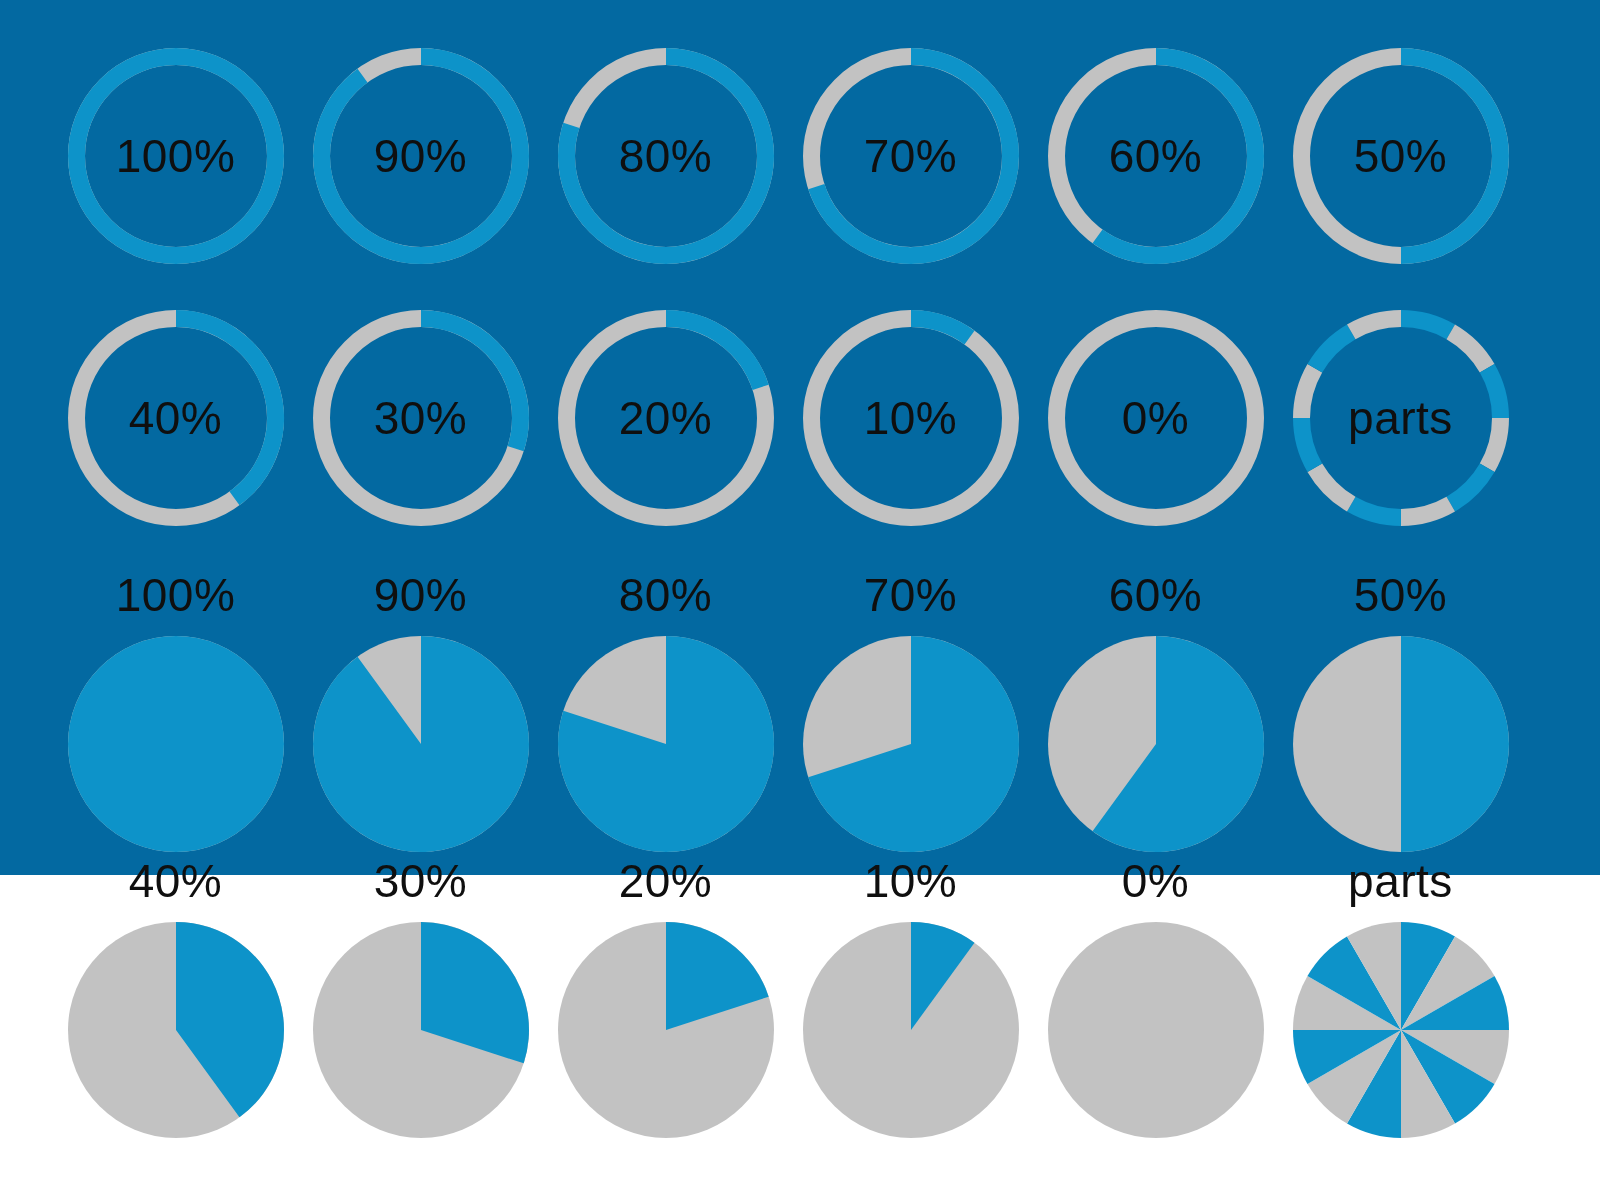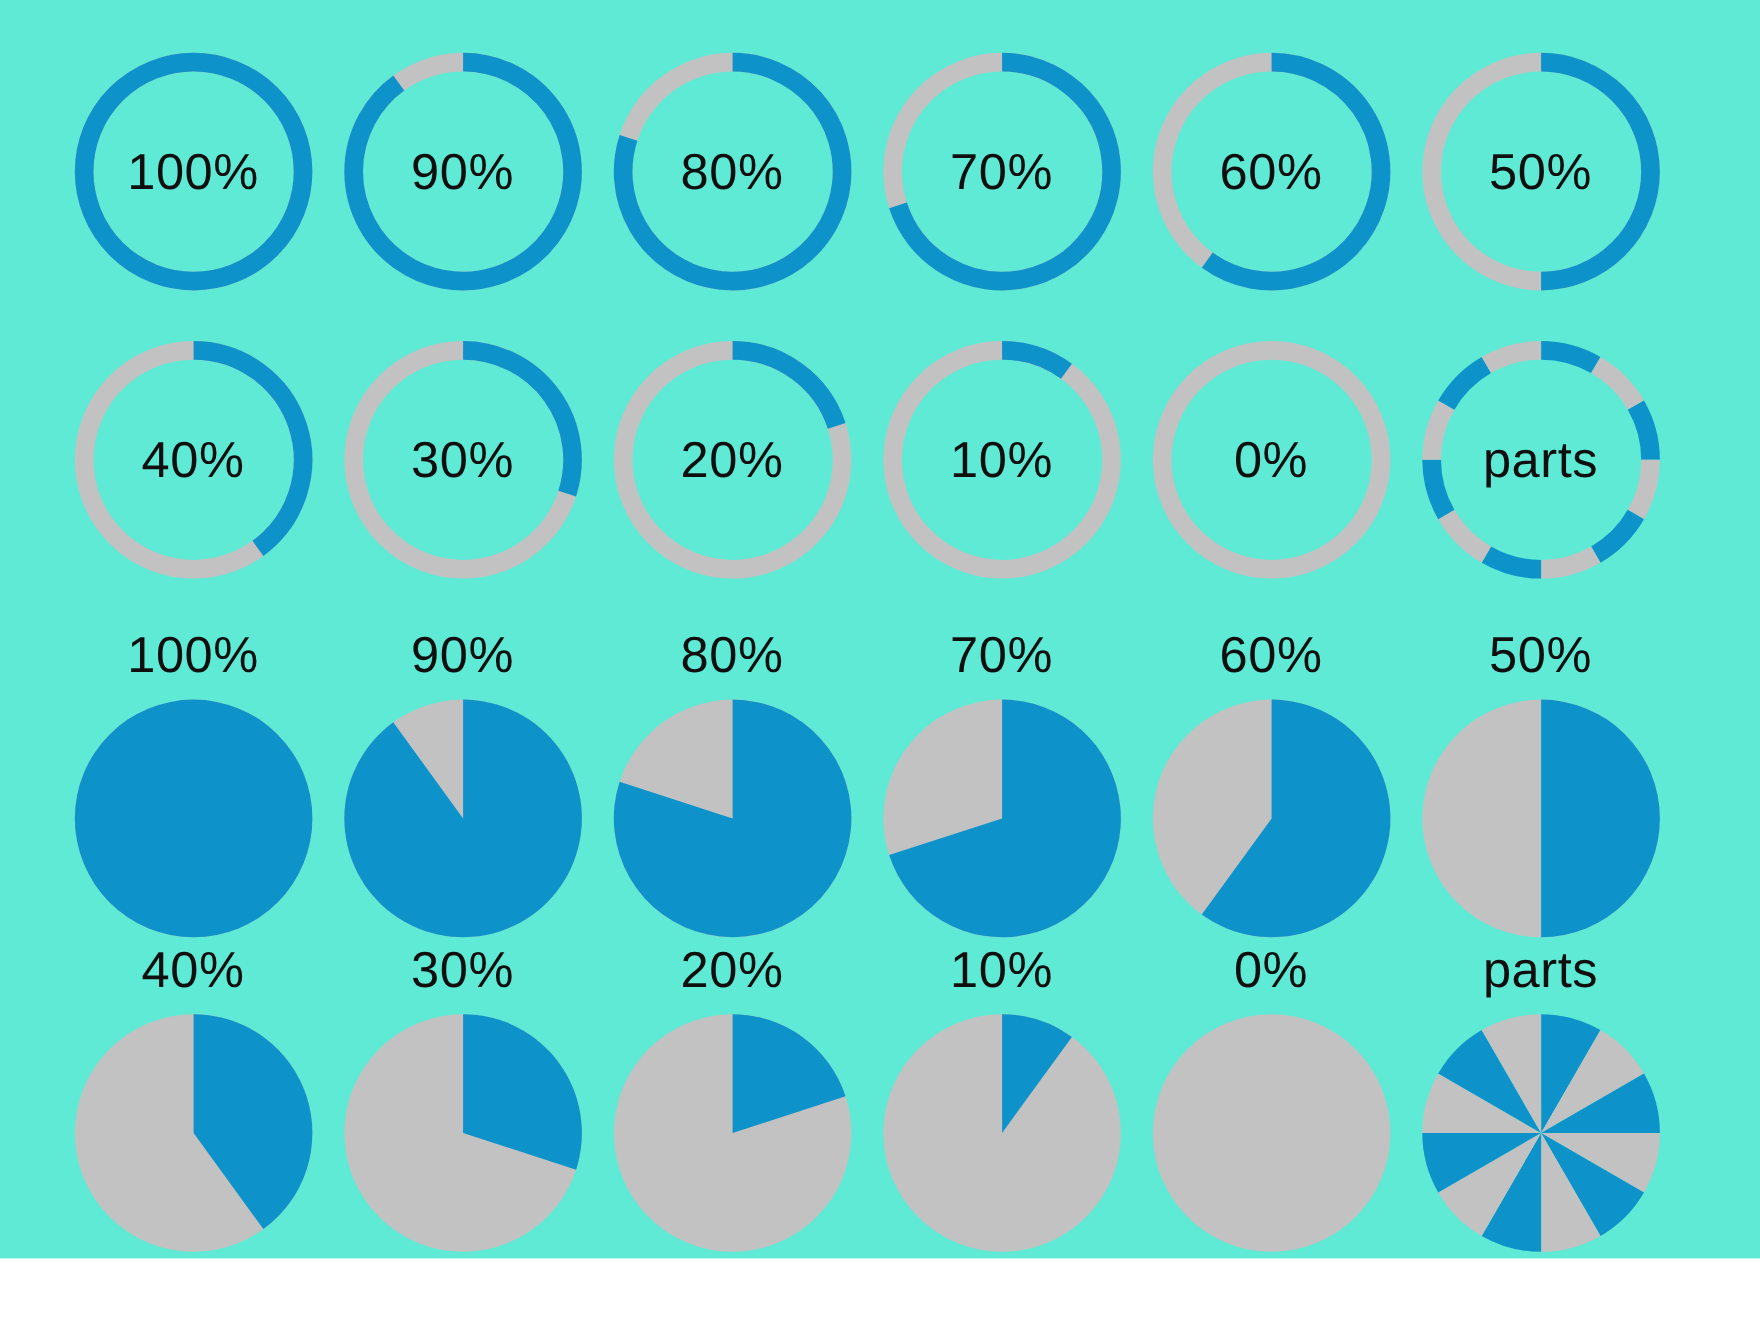--- a/index.html
+++ b/index.html
@@ -10,22 +10,22 @@
   body {
     width: 1600px;
     height: 1200px;
     font-family: "Liberation Sans", sans-serif;
     overflow: hidden;
     position: relative;
   }
   #stage {
     position: relative;
     width: 1600px;
-    height: 1144px;
-    background: #5eead4;
+    height: 875px;
+    background: #0369a1;
   }
 
   
   .donut-row {
     position: absolute;
     left: 0;
     width: 1600px;
     display: flex;
     justify-content: flex-start;
   }

